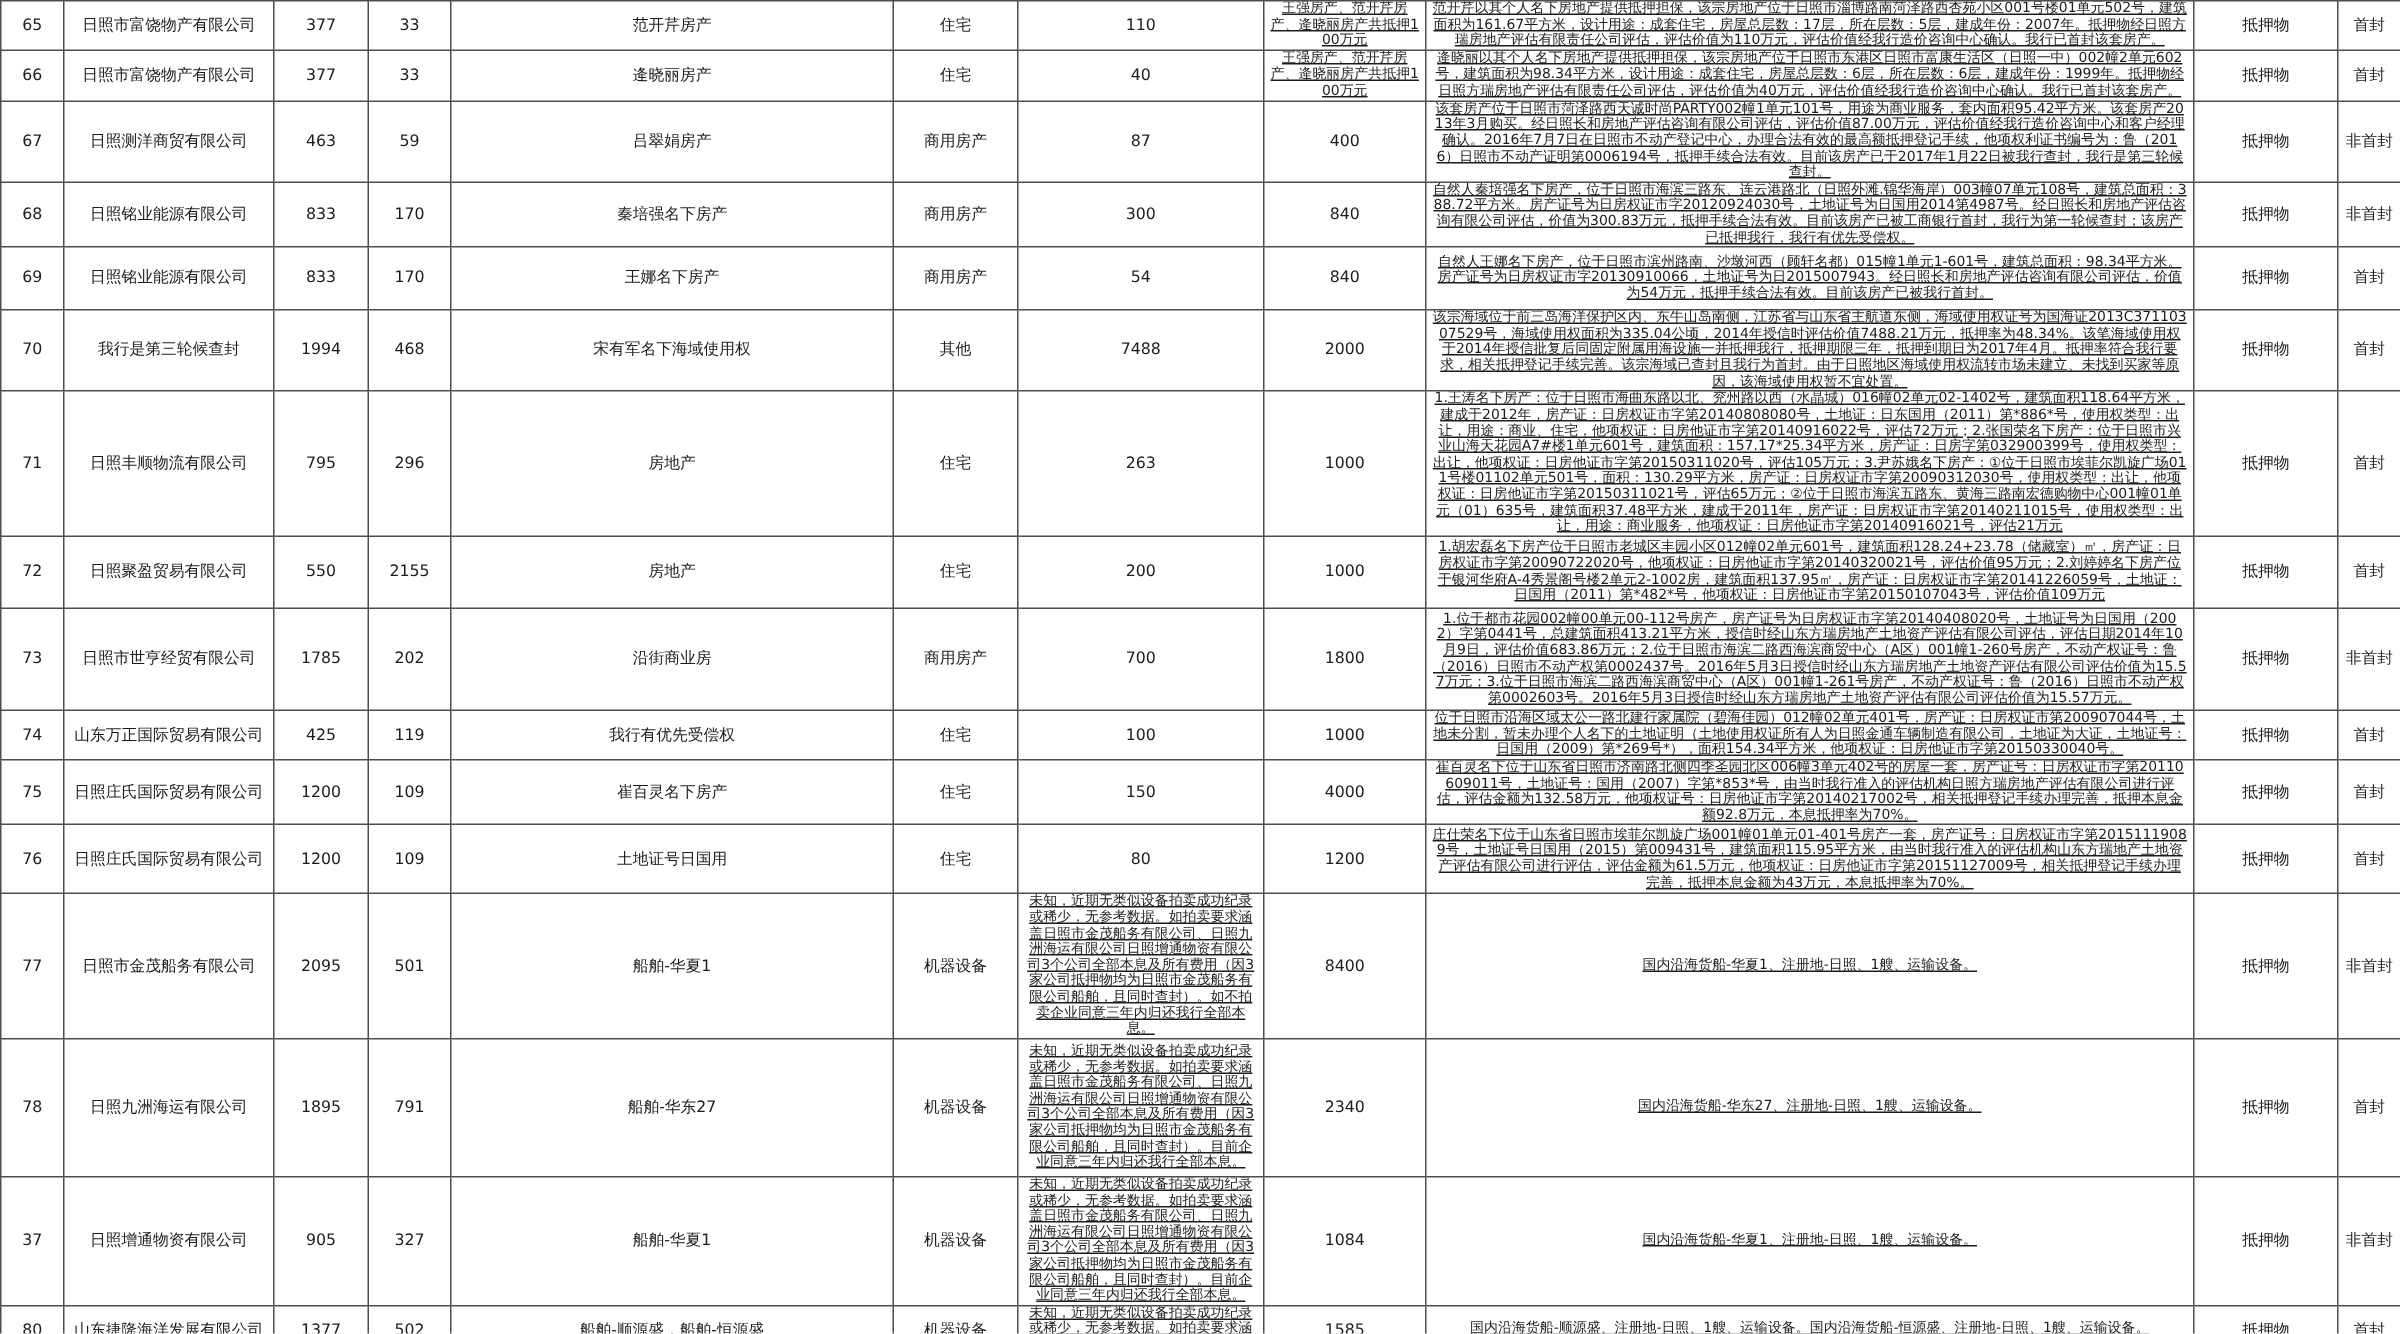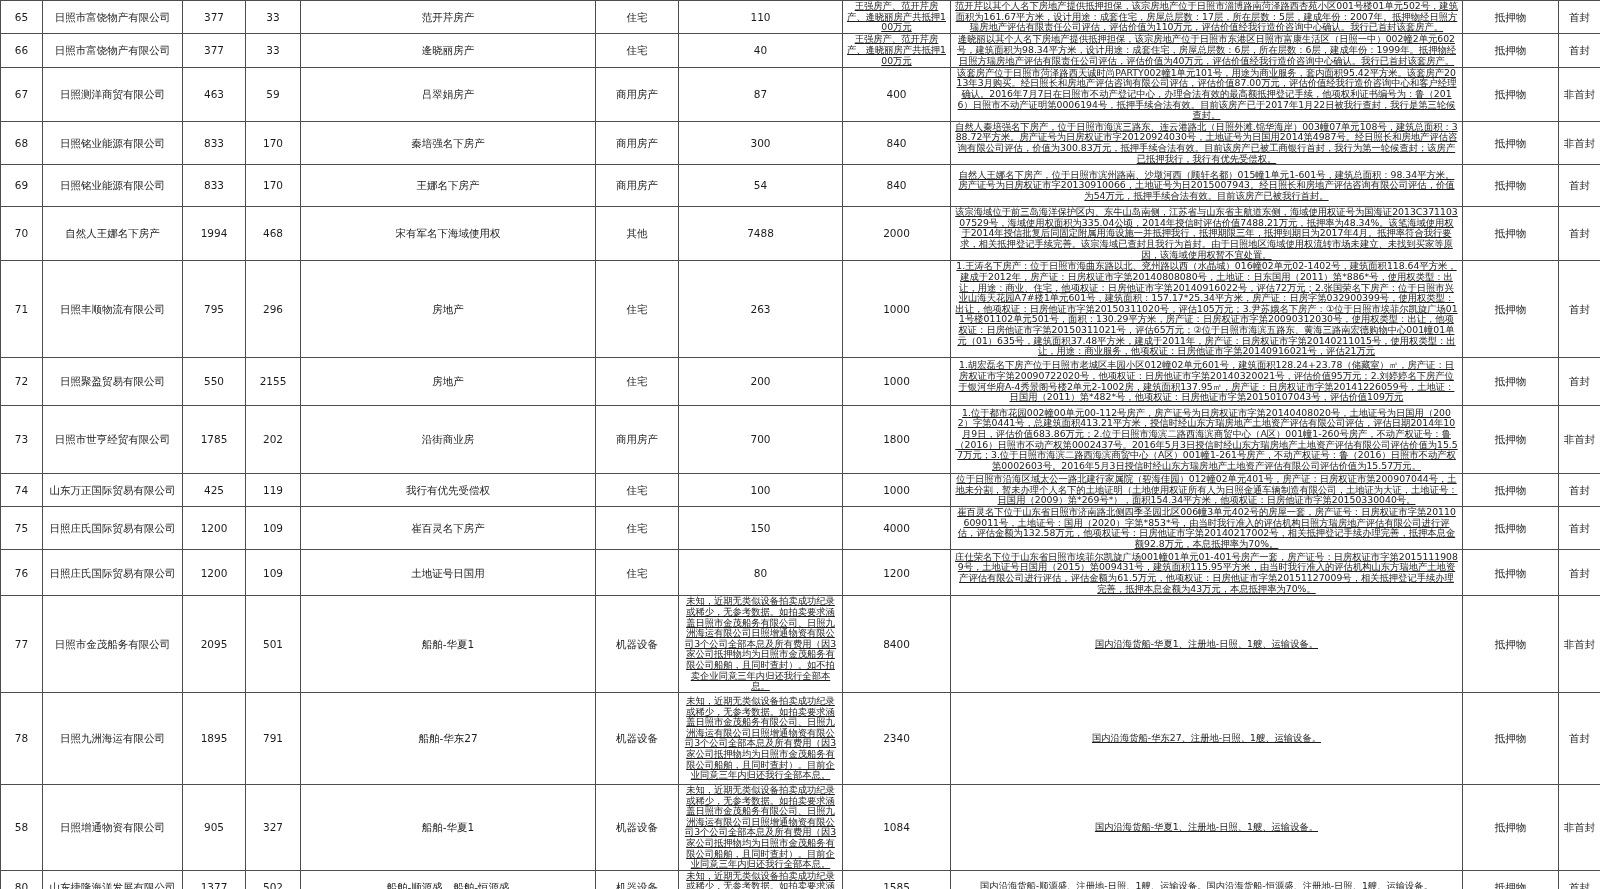--- a/index.html
+++ b/index.html
@@ -115,21 +115,21 @@
         <td>王娜名下房产</td>
         <td>商用房产</td>
         <td>54</td>
         <td>840</td>
         <td class="desc">自然人王娜名下房产，位于日照市滨州路南、沙墩河西（顾轩名都）015幢1单元1-601号，建筑总面积：98.34平方米。房产证号为日房权证市字20130910066，土地证号为日2015007943。经日照长和房地产评估咨询有限公司评估，价值为54万元，抵押手续合法有效。目前该房产已被我行首封。</td>
         <td>抵押物</td>
         <td>首封</td>
       </tr>
       <tr style="height: 48px;">
         <td>70</td>
-        <td>自然人王娜名下房产</td>
+        <td>我行是第三轮候查封</td>
         <td>1994</td>
         <td>468</td>
         <td>宋有军名下海域使用权</td>
         <td>其他</td>
         <td>7488</td>
         <td>2000</td>
         <td class="desc">该宗海域位于前三岛海洋保护区内、东牛山岛南侧，江苏省与山东省主航道东侧，海域使用权证号为国海证2013C37110307529号，海域使用权面积为335.04公顷，2014年授信时评估价值7488.21万元，抵押率为48.34%。该笔海域使用权于2014年授信批复后同固定附属用海设施一并抵押我行，抵押期限三年，抵押到期日为2017年4月。抵押率符合我行要求，相关抵押登记手续完善。该宗海域已查封且我行为首封。由于日照地区海域使用权流转市场未建立、未找到买家等原因，该海域使用权暂不宜处置。</td>
         <td>抵押物</td>
         <td>首封</td>
       </tr>
@@ -187,21 +187,21 @@
       </tr>
       <tr style="height: 43px;">
         <td>75</td>
         <td>日照庄氏国际贸易有限公司</td>
         <td>1200</td>
         <td>109</td>
         <td>崔百灵名下房产</td>
         <td>住宅</td>
         <td>150</td>
         <td>4000</td>
-        <td class="desc">崔百灵名下位于山东省日照市济南路北侧四季圣园北区006幢3单元402号的房屋一套，房产证号：日房权证市字第20110609011号，土地证号：国用（2020）字第*853*号，由当时我行准入的评估机构日照方瑞房地产评估有限公司进行评估，评估金额为132.58万元，他项权证号：日房他证市字第20140217002号，相关抵押登记手续办理完善，抵押本息金额92.8万元，本息抵押率为70%。</td>
+        <td class="desc">崔百灵名下位于山东省日照市济南路北侧四季圣园北区006幢3单元402号的房屋一套，房产证号：日房权证市字第20110609011号，土地证号：国用（2007）字第*853*号，由当时我行准入的评估机构日照方瑞房地产评估有限公司进行评估，评估金额为132.58万元，他项权证号：日房他证市字第20140217002号，相关抵押登记手续办理完善，抵押本息金额92.8万元，本息抵押率为70%。</td>
         <td>抵押物</td>
         <td>首封</td>
       </tr>
       <tr style="height: 46px;">
         <td>76</td>
         <td>日照庄氏国际贸易有限公司</td>
         <td>1200</td>
         <td>109</td>
         <td>土地证号日国用</td>
         <td>住宅</td>
@@ -231,21 +231,21 @@
         <td>791</td>
         <td>船舶-华东27</td>
         <td>机器设备</td>
         <td class="desc">未知，近期无类似设备拍卖成功纪录或稀少，无参考数据。如拍卖要求涵盖日照市金茂船务有限公司、日照九洲海运有限公司日照增通物资有限公司3个公司全部本息及所有费用（因3家公司抵押物均为日照市金茂船务有限公司船舶，且同时查封）。目前企业同意三年内归还我行全部本息。</td>
         <td>2340</td>
         <td class="desc">国内沿海货船-华东27、注册地-日照、1艘、运输设备。</td>
         <td>抵押物</td>
         <td>首封</td>
       </tr>
       <tr style="height: 86px;">
-        <td>58</td>
+        <td>37</td>
         <td>日照增通物资有限公司</td>
         <td>905</td>
         <td>327</td>
         <td>船舶-华夏1</td>
         <td>机器设备</td>
         <td class="desc">未知，近期无类似设备拍卖成功纪录或稀少，无参考数据。如拍卖要求涵盖日照市金茂船务有限公司、日照九洲海运有限公司日照增通物资有限公司3个公司全部本息及所有费用（因3家公司抵押物均为日照市金茂船务有限公司船舶，且同时查封）。目前企业同意三年内归还我行全部本息。</td>
         <td>1084</td>
         <td class="desc">国内沿海货船-华夏1、注册地-日照、1艘、运输设备。</td>
         <td>抵押物</td>
         <td>非首封</td>

